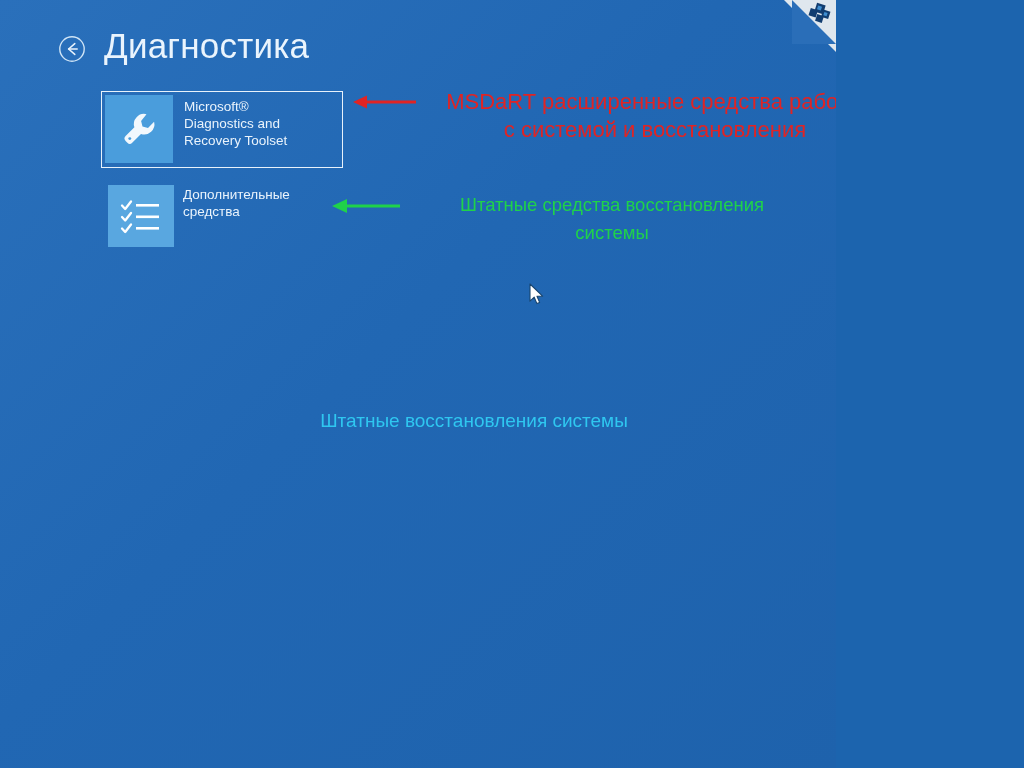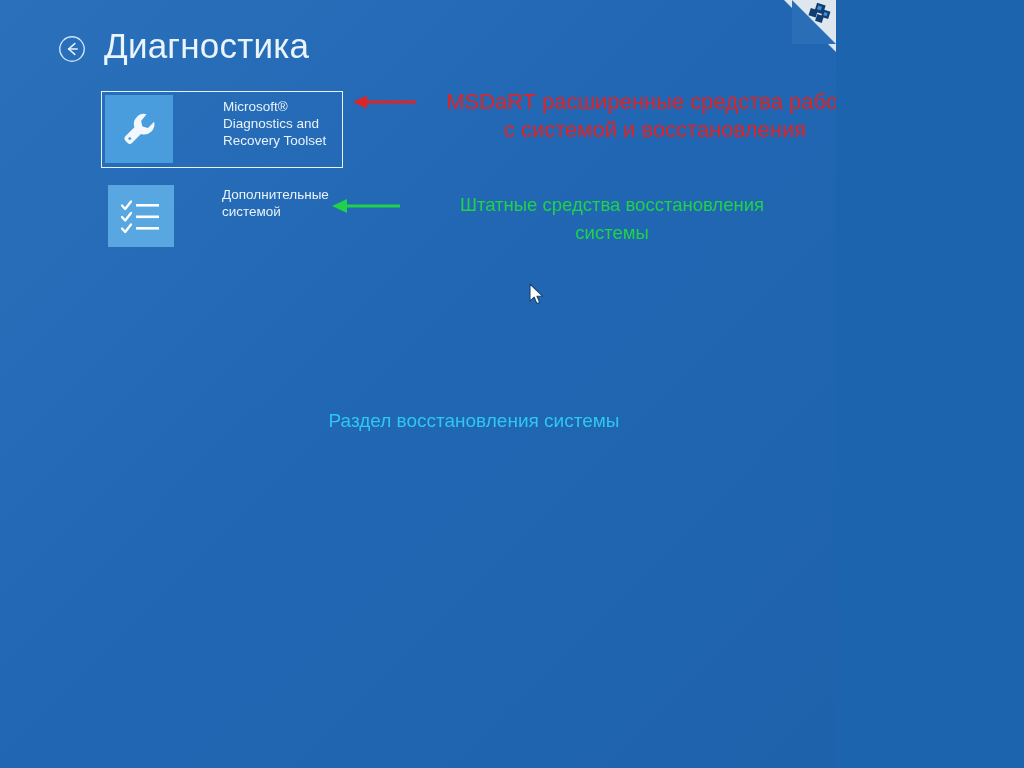--- a/index.html
+++ b/index.html
@@ -90,21 +90,20 @@
 
   .tile-label {
     flex: 1 1 auto;
     padding-left: 11px;
     padding-top: 3px;
     font-size: 13.5px;
     line-height: 17px;
     color: #e9f3fc;
     font-weight: 400;
     white-space: pre-line;
-    margin-left: 39px;
   }
   #tile-advanced .tile-label {
     padding-left: 9px;
     padding-top: 1px;
   }
 
   
   .annotation {
     position: absolute;
     text-align: center;
@@ -227,21 +226,21 @@
       <svg width="42" height="40" viewBox="0 0 42 40">
         <path d="M2 9.5 L5.2 13 L11 5.5" fill="none" stroke="#ffffff" stroke-width="2.3" stroke-linecap="round" stroke-linejoin="round"></path>
         <path d="M2 21 L5.2 24.5 L11 17" fill="none" stroke="#ffffff" stroke-width="2.3" stroke-linecap="round" stroke-linejoin="round"></path>
         <path d="M2 32.5 L5.2 36 L11 28.5" fill="none" stroke="#ffffff" stroke-width="2.3" stroke-linecap="round" stroke-linejoin="round"></path>
         <rect x="16" y="8" width="23" height="2.6" fill="#ffffff"></rect>
         <rect x="16" y="19.5" width="23" height="2.6" fill="#ffffff"></rect>
         <rect x="16" y="31" width="23" height="2.6" fill="#ffffff"></rect>
       </svg>
     </div>
     <div class="tile-label">Дополнительные
-системой</div>
+средства</div>
   </div>
 
   <div class="arrow" id="arrow-red">
     <svg width="66" height="20" viewBox="0 0 66 20">
       <line x1="14" y1="10" x2="64" y2="10" stroke="#e02424" stroke-width="3"></line>
       <polygon points="1,10 15,3.5 15,16.5" fill="#e02424"></polygon>
     </svg>
   </div>
 
   <div class="annotation" id="annotation-msdart">MSDaRT расширенные средства работы
@@ -250,21 +249,21 @@
   <div class="arrow" id="arrow-green">
     <svg width="72" height="20" viewBox="0 0 72 20">
       <line x1="16" y1="10" x2="70" y2="10" stroke="#1fd24a" stroke-width="3"></line>
       <polygon points="2,10 17,3 17,17" fill="#1fd24a"></polygon>
     </svg>
   </div>
 
   <div class="annotation" id="annotation-builtin">Штатные средства восстановления
 системы</div>
 
-  <div class="annotation" id="annotation-partition">Раздел восстановления системы</div>
+  <div class="annotation" id="annotation-partition">Штатные восстановления системы</div>
 
   <div id="page-curl">
     <div id="curl-fold"></div>
     <div id="curl-shade"></div>
     <div id="curl-icon">
       <svg width="26" height="24" viewBox="0 0 26 24">
         <g fill="#123d70">
           <rect x="8.5" y="2" width="9" height="9" transform="rotate(18 13 6.5)"></rect>
           <rect x="2.5" y="7" width="7.5" height="7.5" transform="rotate(18 6.2 10.7)"></rect>
           <rect x="15" y="8.5" width="7.5" height="7.5" transform="rotate(18 18.7 12.2)"></rect>

